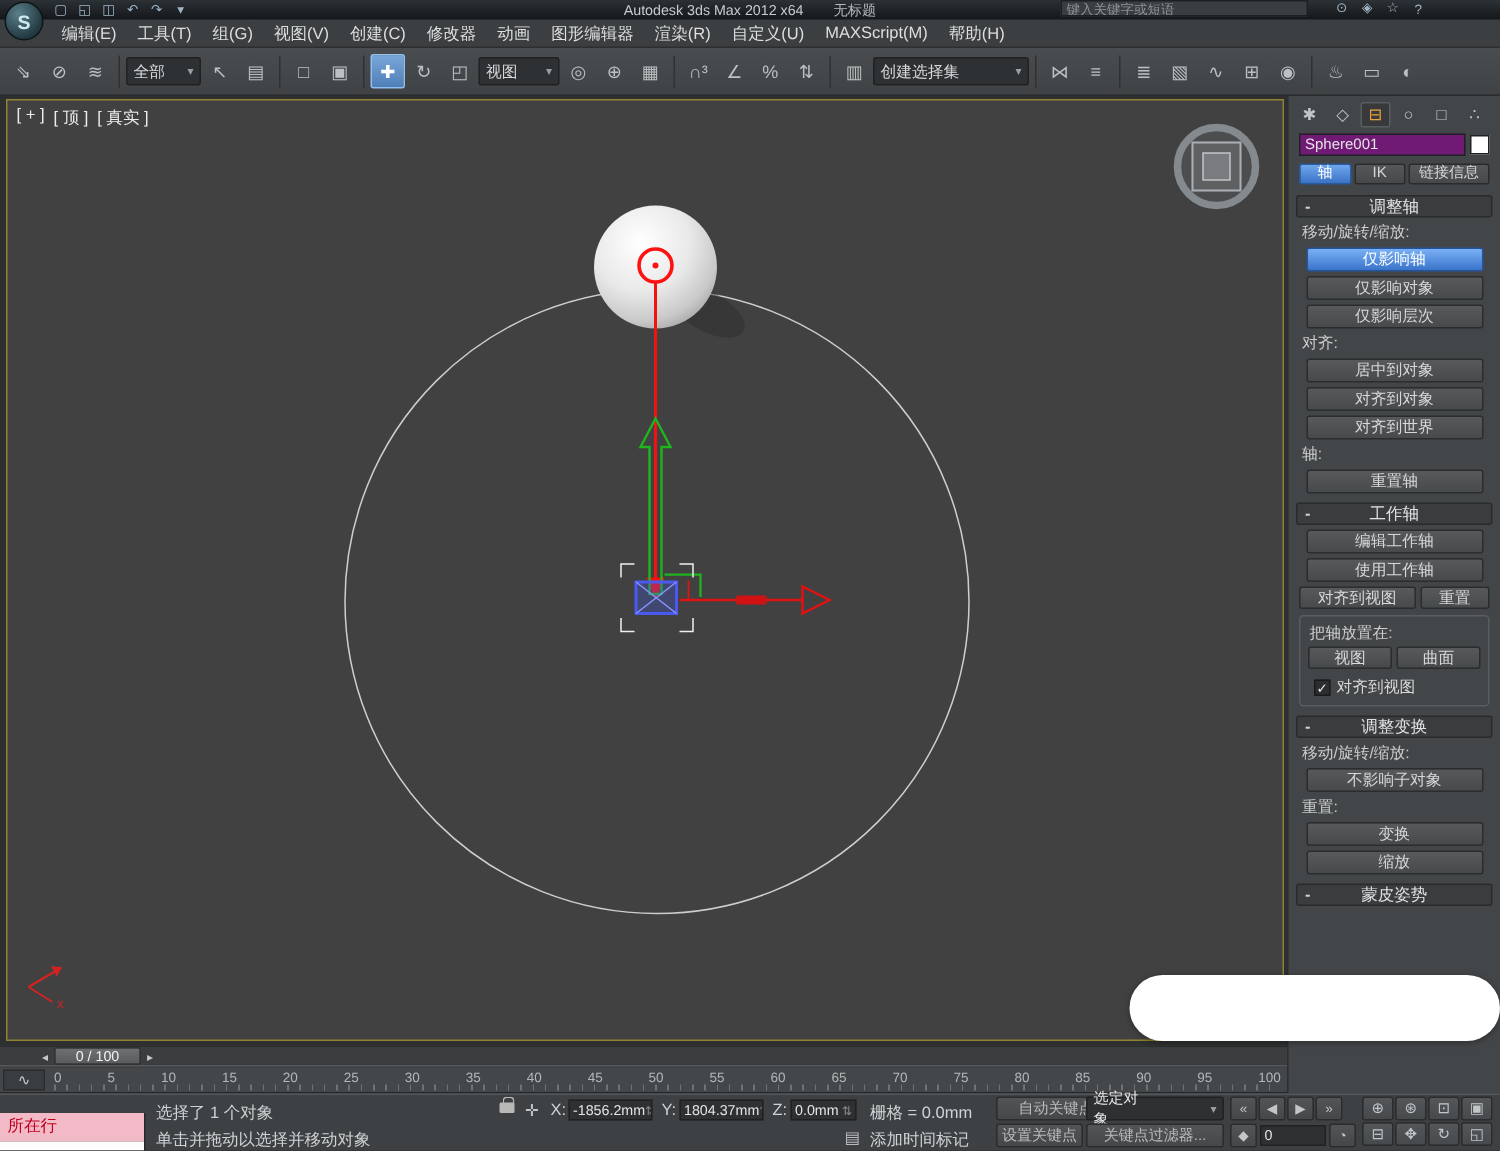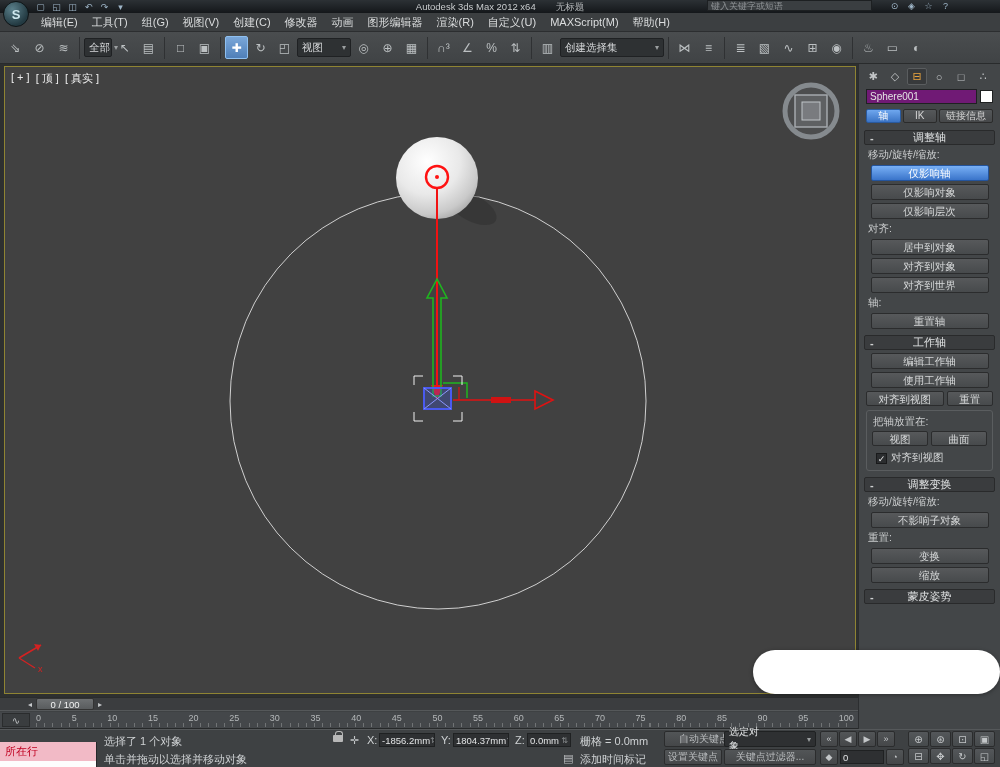--- a/index.html
+++ b/index.html
@@ -138,21 +138,21 @@
       <span class="menu-item">自定义(U)</span>
       <span class="menu-item">MAXScript(M)</span>
       <span class="menu-item">帮助(H)</span>
     </div>
 
   <div class="toolbar">
       <div class="tbtn">⇘</div>
       <div class="tbtn">⊘</div>
       <div class="tbtn">≋</div>
       <div class="tsep"></div>
-      <div class="tdd" style="width: 28px;">
+      <div class="tdd" style="width: 50px;">
         <span class="ddlabel">全部</span>
         <span class="caret">▾</span>
       </div>
       <div class="tbtn">↖</div>
       <div class="tbtn">▤</div>
       <div class="tsep"></div>
       <div class="tbtn">□</div>
       <div class="tbtn">▣</div>
       <div class="tsep"></div>
       <div class="tbtn active">✚</div>

